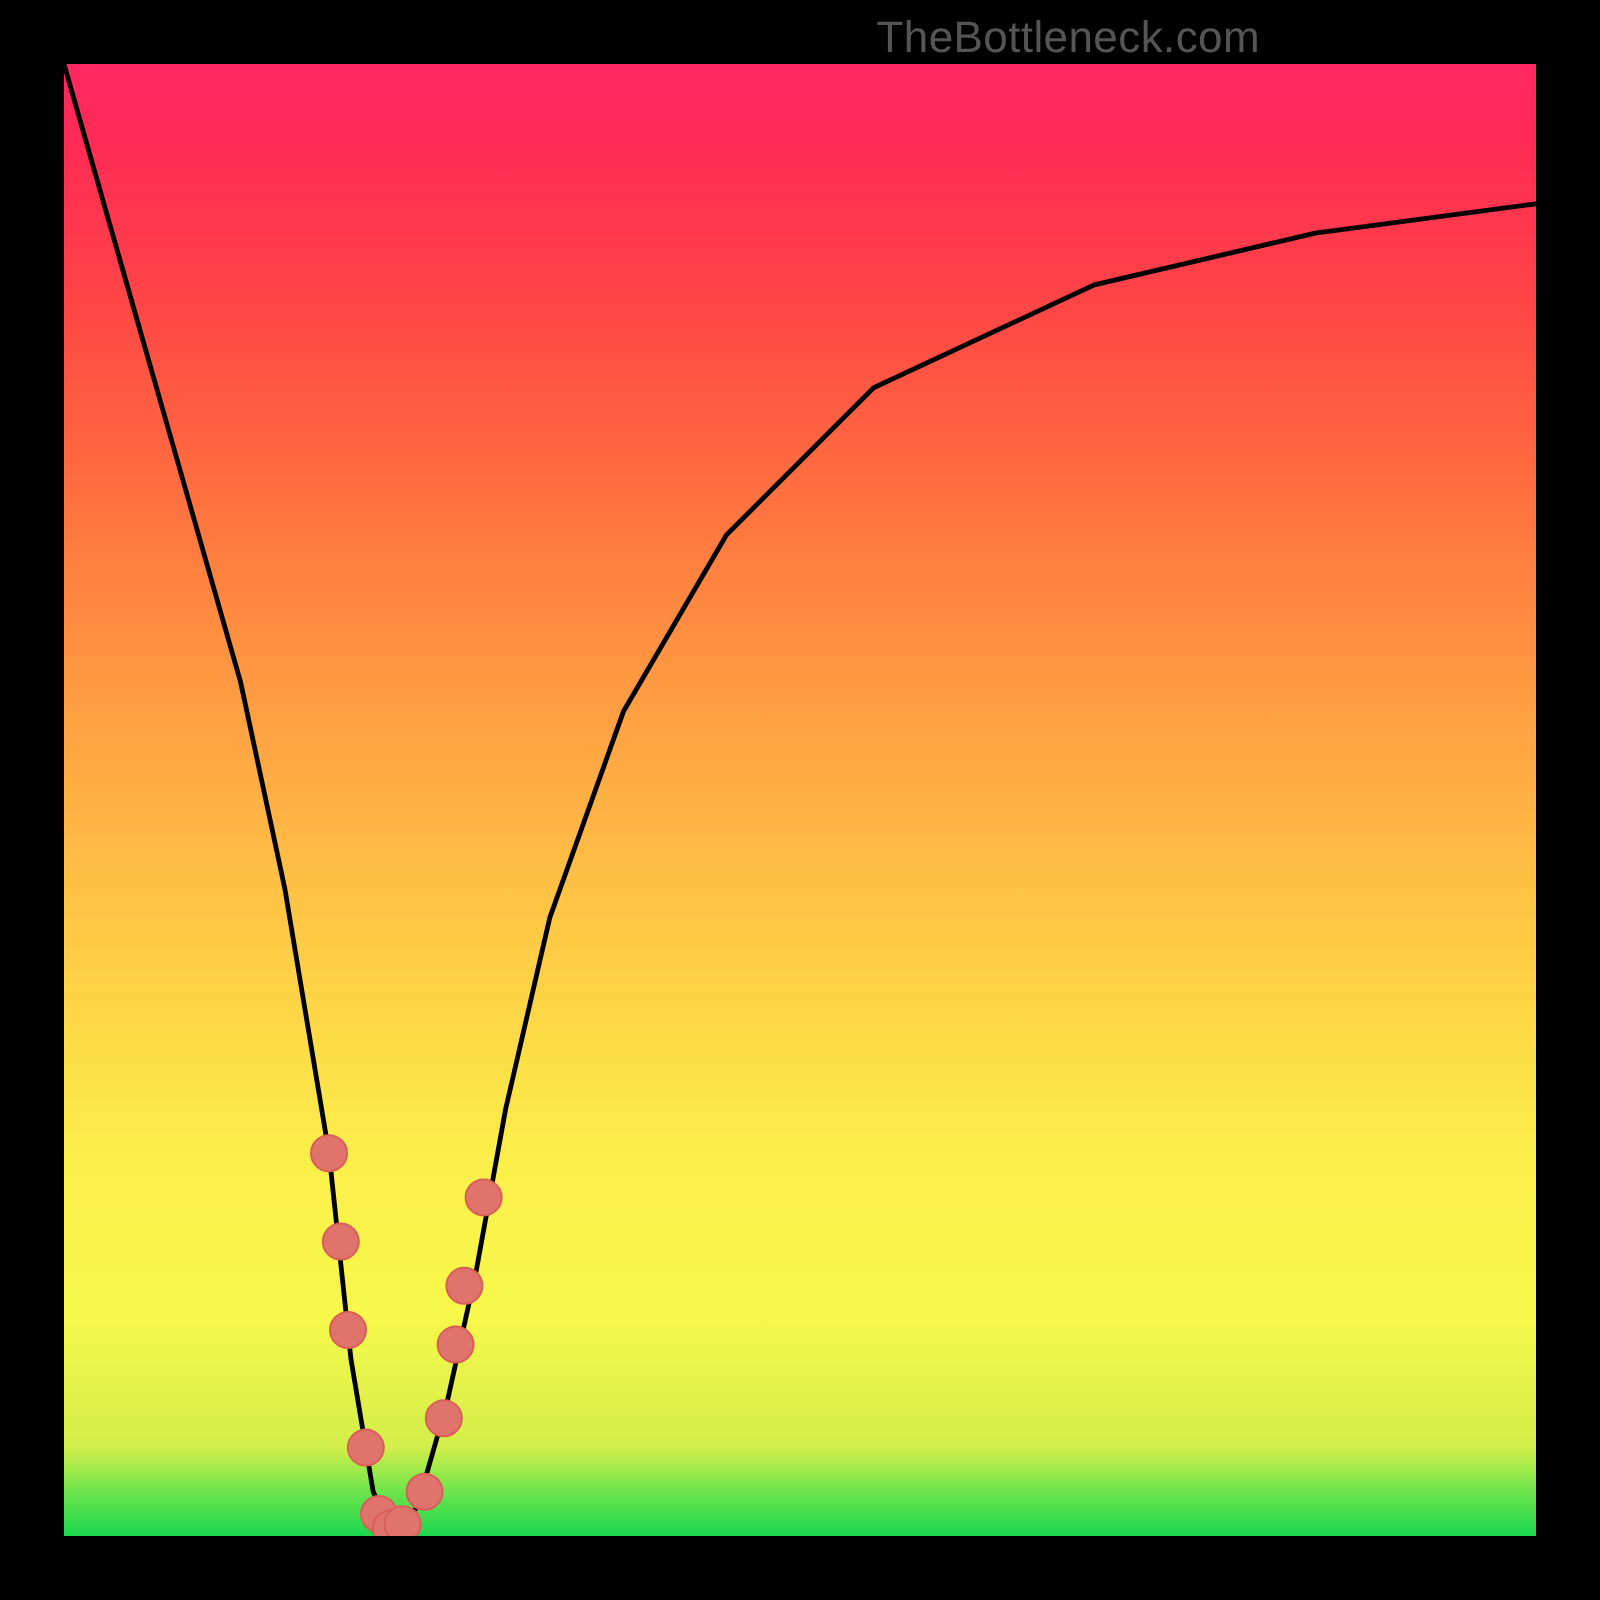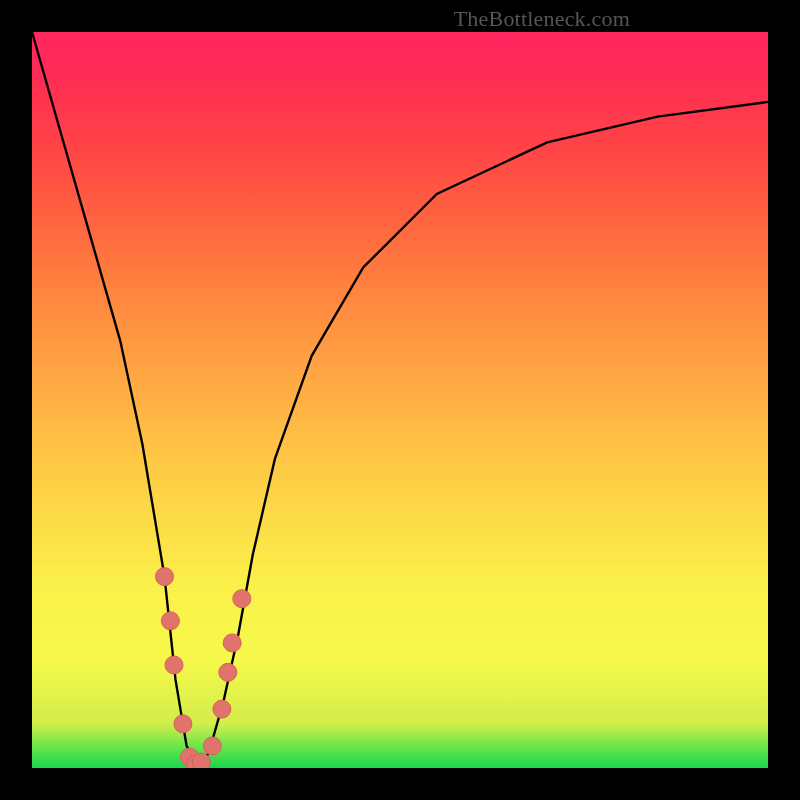--- a/index.html
+++ b/index.html
@@ -9,21 +9,20 @@
     width: 800px;
     height: 800px;
     overflow: hidden;
     font-family: Arial, Helvetica, sans-serif;
   }
   .outer {
     width: 640px;
     height: 800px;
     background: #000;
     position: relative;
-    font-family: Liberation Serif, serif;
   }
   .plot {
     position: absolute;
     left: 32px;
     top: 32px;
     width: 736px;
     height: 736px;
     
     background: linear-gradient(to top,
       #1ad64e 0%,

